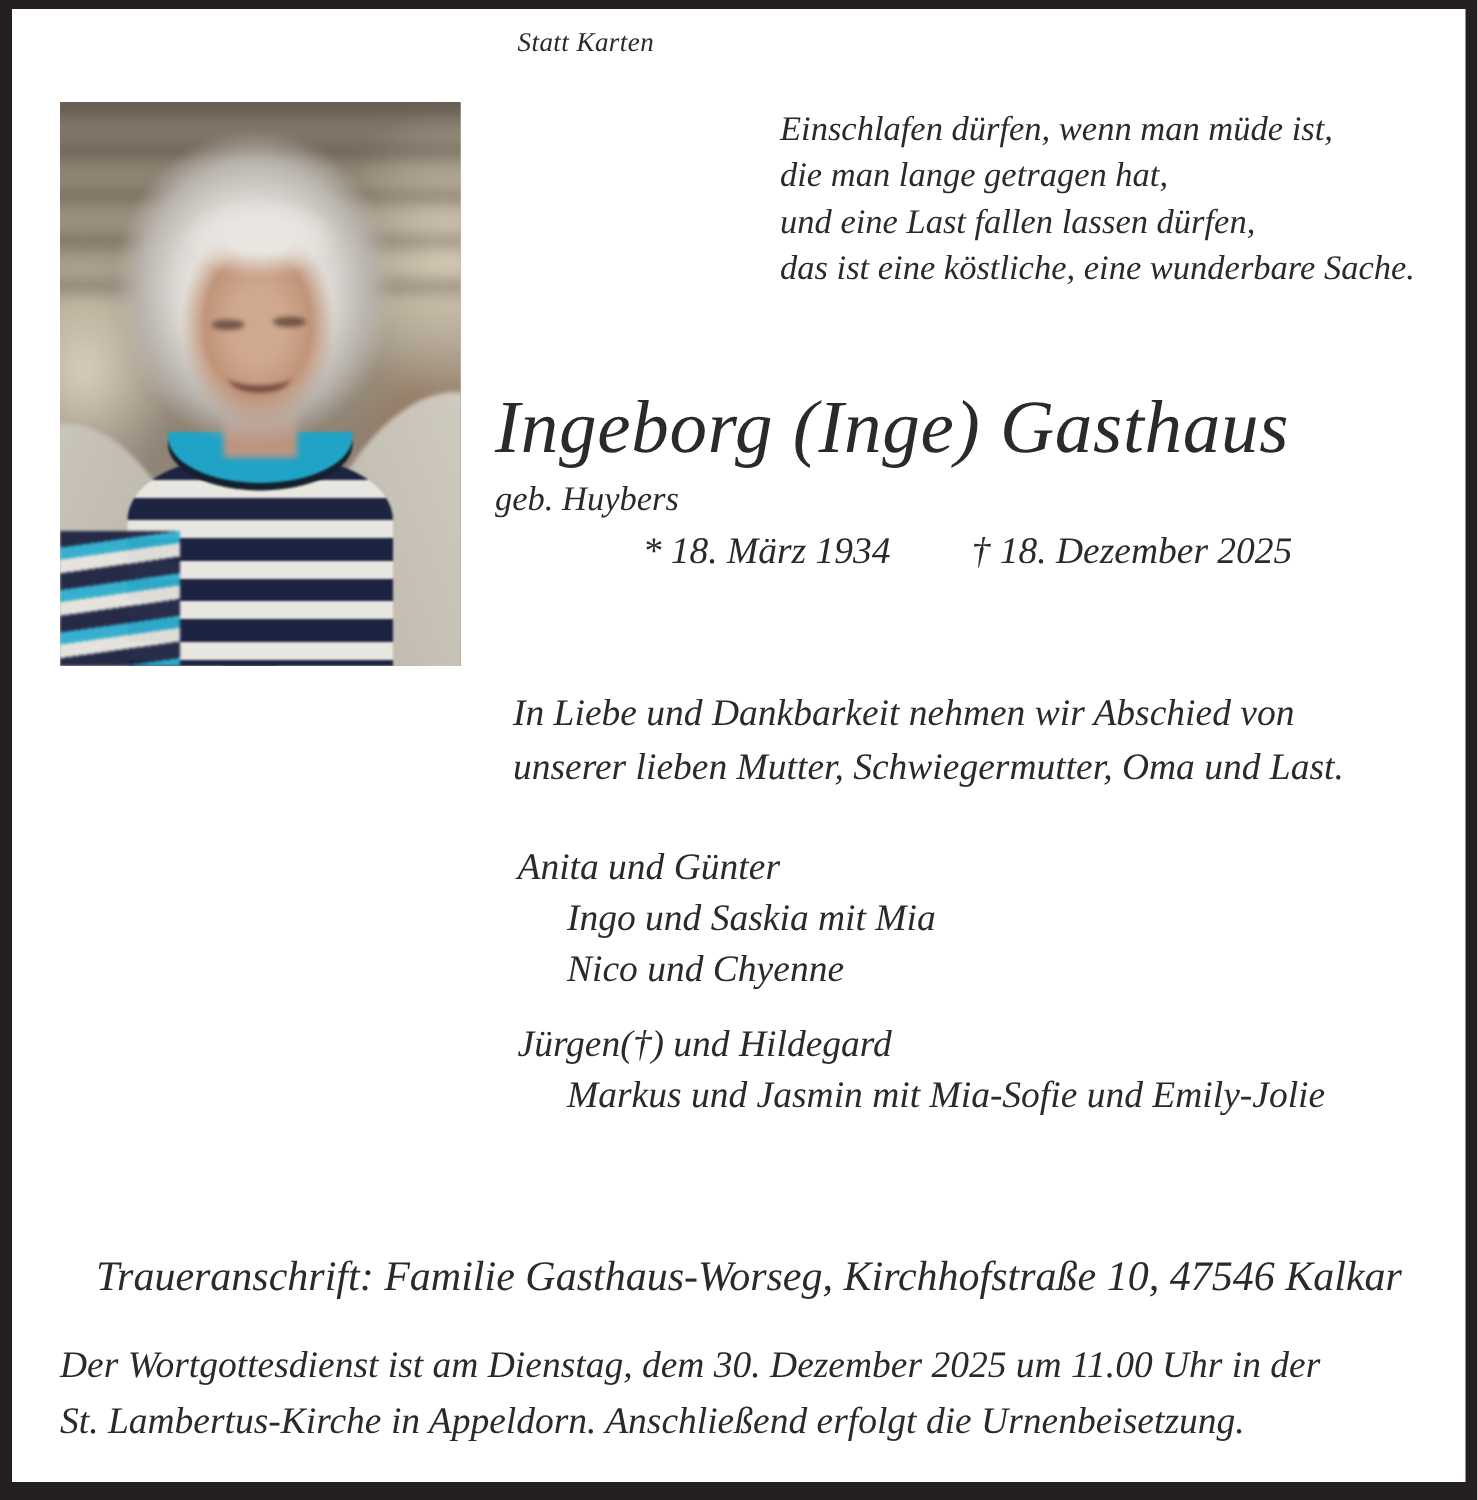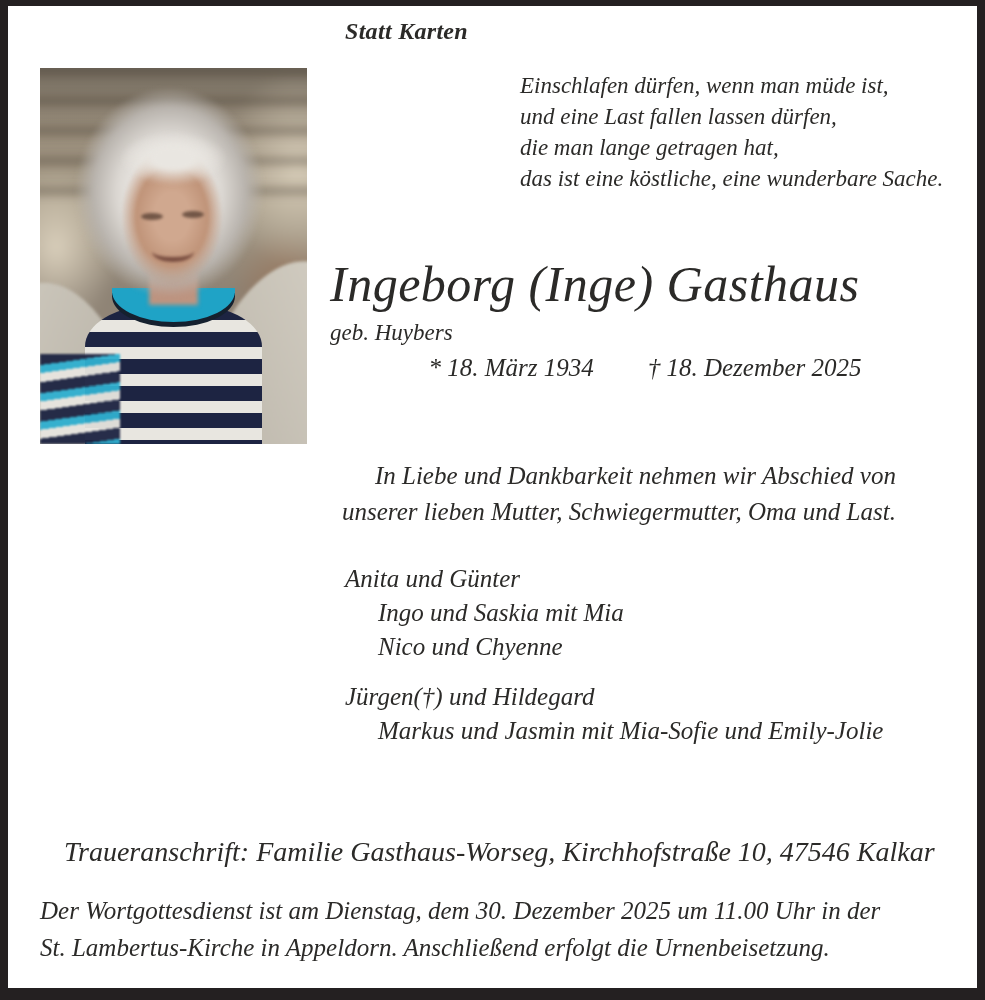--- a/index.html
+++ b/index.html
@@ -11,21 +11,21 @@
     border-color:#242021;
     border-width:6px 8px 12px 8px;
     background:#ffffff;
     font-family:"Liberation Serif", serif;
     font-style:italic;
     color:#2b2a28;
     overflow:hidden;
   }
   .abs{position:absolute;}
 
-  .pre-header{left:337px;top:12px;font-size:24px;letter-spacing:.3px;font-weight:bold;}
+  .pre-header{left:337px;top:12px;font-size:18px;letter-spacing:.3px;}
 
   
   .photo{left:32px;top:62px;width:267px;height:376px;overflow:hidden;background:#8f8474;}
   .photo *{position:absolute;}
   .ph-bg{left:-8%;top:-8%;width:116%;height:116%;
     background:
       radial-gradient(90px 120px at 12% 48%, rgba(228,218,198,.85), rgba(228,218,198,0) 70%),
       radial-gradient(110px 140px at 90% 30%, rgba(226,216,196,.8), rgba(226,216,196,0) 70%),
       radial-gradient(80px 90px at 86% 58%, rgba(158,106,72,.55), rgba(158,106,72,0) 70%),
       radial-gradient(70px 80px at 6% 76%, rgba(150,98,70,.4), rgba(150,98,70,0) 70%),
@@ -67,21 +67,21 @@
     border-radius:50%;filter:blur(2px);}
 
   
   .poem{left:512px;top:64px;font-size:23px;line-height:31px;white-space:nowrap;}
 
   .center-col{left:322px;top:250px;width:630px;text-align:left;}
   .name{font-size:50px;line-height:56px;letter-spacing:.5px;white-space:nowrap;}
   .maiden{font-size:23px;margin-top:8px;}
   .dates{display:flex;justify-content:center;gap:54px;font-size:25px;margin-top:8px;white-space:nowrap;}
 
-  .intro{left:334px;top:452px;font-size:25px;line-height:36px;white-space:nowrap;text-align:right;}
+  .intro{left:334px;top:452px;font-size:25px;line-height:36px;white-space:nowrap;}
 
   .mourners{left:337px;top:556px;font-size:25px;white-space:nowrap;}
   .mourners .line{line-height:34px;}
   .mourners .child{margin-left:33px;}
   .mourners .group2{margin-top:16px;}
 
   .address{left:32px;top:830px;font-size:28px;white-space:nowrap;margin-left:24px;}
   .service{left:32px;top:886px;font-size:25px;line-height:37px;white-space:nowrap;}
 </style>
 </head>
@@ -103,22 +103,22 @@
     <div class="ph-hair"></div>
     <div class="ph-face"></div>
     <div class="ph-fringe"></div>
     <div class="ph-eye l"></div>
     <div class="ph-eye r"></div>
     <div class="ph-smile"></div>
   </div>
 
   <div class="abs poem">
     <div>Einschlafen dürfen, wenn man müde ist,</div>
+    <div>die man lange getragen hat,</div>
     <div>und eine Last fallen lassen dürfen,</div>
-    <div>die man lange getragen hat,</div>
     <div>das ist eine köstliche, eine wunderbare Sache.</div>
   </div>
 
   <div class="abs center-col">
     <div class="name">Ingeborg (Inge) Gasthaus</div>
     <div class="maiden">geb. Huybers</div>
     <div class="dates">
       <span>* 18. März 1934</span>
       <span>† 18. Dezember 2025</span>
     </div>

